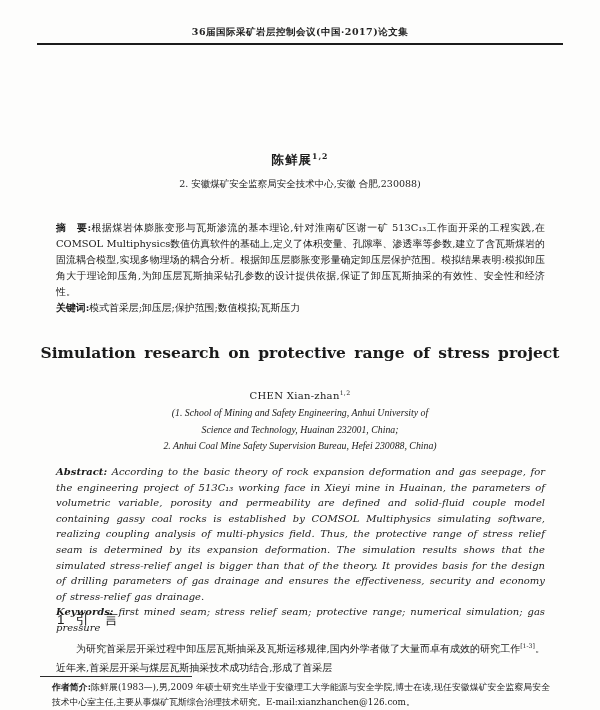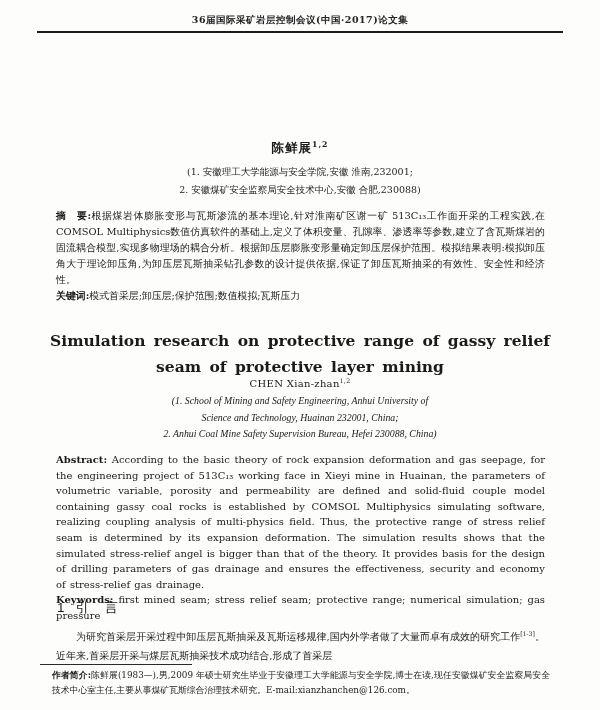--- a/index.html
+++ b/index.html
@@ -1,40 +1,40 @@
 <!DOCTYPE html>
 <html><head>
 <meta charset="utf-8">
 <style>
   html,body{margin:0;padding:0;background:#e8e8e8;}
   #page{
     position:relative;width:600px;height:710px;margin:0 auto;
     background:#fdfdfc;color:#1a1a1a;overflow:hidden;
     font-family:"DejaVu Serif","Liberation Serif",serif;
   }
-  .abs{position:absolute;}
+  .abs{position:absolute;margin-top:12px;}
   .center{width:100%;text-align:center;}
   
   .conf-header{top:14px;font-size:9.5px;font-weight:bold;letter-spacing:0.5px;color:#222;}
   .header-rule{top:31px;left:37px;width:526px;height:2px;background:#1c1c1c;}
   
   .title-cn{top:92px;font-size:23px;font-weight:bold;letter-spacing:1.5px;}
   .author-cn{top:140px;font-size:12.5px;font-weight:bold;letter-spacing:1px;}
   .affil-cn{top:163px;font-size:9.5px;line-height:18px;color:#222;}
   sup{font-size:0.62em;}
   
   .abstract-cn{top:208px;left:56px;width:489px;font-size:9.9px;line-height:16px;text-align:justify;}
   .abstract-cn p{margin:0;}
   .lbl{font-weight:bold;}
   
   .title-en{top:328px;font-size:15.5px;font-weight:bold;line-height:26px;word-spacing:3px;}
   .author-en{top:377px;font-size:10px;letter-spacing:0.3px;}
   .affil-en{top:393px;font-size:9.8px;line-height:16.5px;font-style:italic;font-family:Liberation Serif, serif;}
   
-  .abstract-en{top:452px;left:56px;width:489px;font-size:10px;line-height:15.6px;text-align:justify;word-spacing:1px;}
+  .abstract-en{top:452px;left:56px;width:489px;font-size:10px;line-height:15.6px;text-align:justify;word-spacing:1px;font-style:italic;}
   .abstract-en p{margin:0;}
   
   .section-head{top:599px;left:57px;font-size:13.5px;font-weight:normal;letter-spacing:1px;
     font-family:"Liberation Sans","DejaVu Sans",sans-serif;}
   .section-head .num{margin-right:10px;}
   .body-text{top:624px;left:56px;width:489px;font-size:10px;line-height:19px;text-align:justify;}
   .body-text p{margin:0;text-indent:2em;}
   
   .footnote-rule{top:664px;left:40px;width:152px;height:1px;background:#2a2a2a;}
   .footer-bio{top:668px;left:52px;width:498px;font-size:8.8px;line-height:14.5px;text-align:justify;color:#222;}
@@ -47,32 +47,30 @@
 
   <div class="abs center conf-header">36届国际采矿岩层控制会议(中国·2017)论文集</div>
   <div class="abs header-rule"></div>
 
 
   <div class="abs center author-cn">
     <span>陈鲜展</span><sup>1,2</sup>
   </div>
 
   <div class="abs center affil-cn">
-    <div>(1. 安徽理工大学能源与安全学院,安徽 淮南,232001;</div>
     <div>2. 安徽煤矿安全监察局安全技术中心,安徽 合肥,230088)</div>
   </div>
 
   <div class="abs abstract-cn">
     <p><span class="lbl">摘　要:</span><span>根据煤岩体膨胀变形与瓦斯渗流的基本理论,针对淮南矿区谢一矿 513C₁₃工作面开采的工程实践,在 COMSOL Multiphysics数值仿真软件的基础上,定义了体积变量、孔隙率、渗透率等参数,建立了含瓦斯煤岩的固流耦合模型,实现多物理场的耦合分析。根据卸压层膨胀变形量确定卸压层保护范围。模拟结果表明:模拟卸压角大于理论卸压角,为卸压层瓦斯抽采钻孔参数的设计提供依据,保证了卸压瓦斯抽采的有效性、安全性和经济性。</span></p>
     <p><span class="lbl">关键词:</span><span>模式首采层;卸压层;保护范围;数值模拟;瓦斯压力</span></p>
   </div>
 
   <div class="abs center title-en">
-    <div>Simulation research on protective range of gassy relief</div>
-    <div>seam of protective layer mining</div>
+    <div>Simulation research on protective range of stress project</div>
   </div>
 
   <div class="abs center author-en">
     <span>CHEN Xian-zhan</span><sup>1,2</sup>
   </div>
 
   <div class="abs center affil-en">
     <div>(1. School of Mining and Safety Engineering, Anhui University of</div>
     <div>Science and Technology, Huainan 232001, China;</div>
     <div>2. Anhui Coal Mine Safety Supervision Bureau, Hefei 230088, China)</div>

